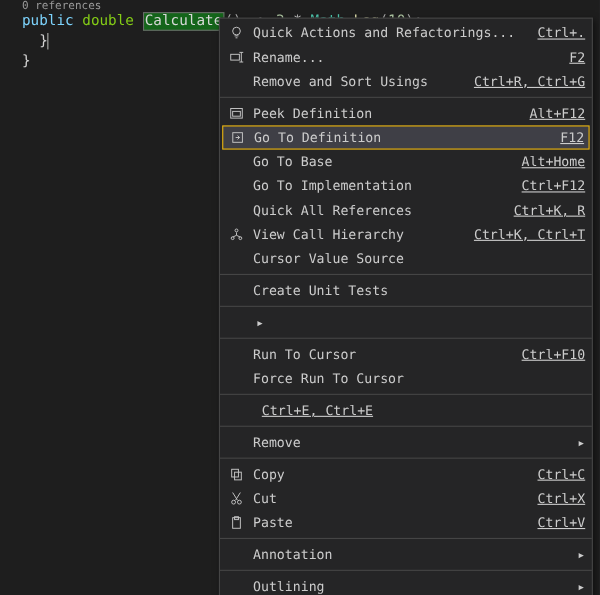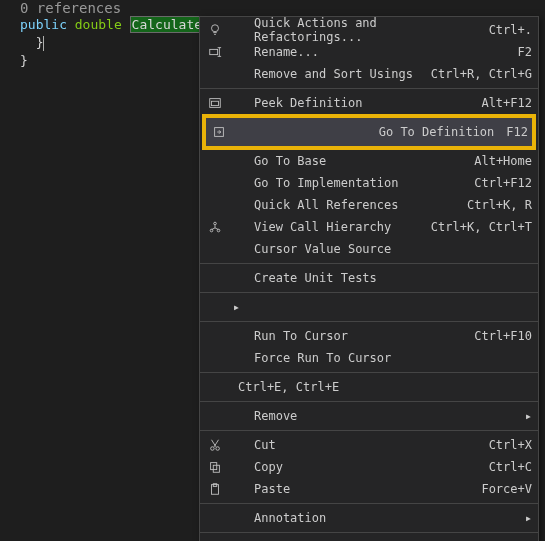--- a/index.html
+++ b/index.html
@@ -8,21 +8,21 @@
     font-family: "Segoe UI", Consolas, monospace;
     font-size: 13px;
     color: #d4d4d4;
     width: 545px;
     height: 541px;
     overflow: hidden;
     position: relative;
   }
   .codelens {
     color: #999999;
-    font-size: 14px;
+    font-size: 10px;
     padding-left: 20px;
   }
   .code-line {
     font-family: Consolas, monospace;
     font-size: 13px;
     padding-left: 20px;
     white-space: pre;
     line-height: 18px;
   }
   .kw-public { color: #7dd3fc; }
@@ -53,36 +53,35 @@
     font-size: 12px;
   }
   .menu-item {
     display: flex;
     align-items: center;
     height: 22px;
     padding: 0 6px 0 4px;
   }
   .menu-item.highlighted {
     background: #3f3f46;
-    border: 4px solid #eab308;
+    border: 1px solid #eab308;
     margin: 0 2px;
     padding: 0 4px 0 2px;
-    height: 36px;
-    text-align: right;
+    height: 22px;
   }
   .menu-icon {
     width: 22px;
     display: flex;
     align-items: center;
     justify-content: center;
     flex-shrink: 0;
     color: #c5c5c5;
   }
-  .menu-label { flex: 1; padding-left: 4px; margin-left: 24px; }
-  .menu-shortcut { color: #cccccc; padding-left: 12px; flex-shrink: 0; }
+  .menu-label { flex: 1; padding-left: 4px; }
+  .menu-shortcut { color: #cccccc; padding-left: 12px; flex-shrink: 0; text-decoration: underline; }
   .menu-submenu-arrow {
     width: 14px;
     text-align: right;
     flex-shrink: 0;
     color: #cccccc;
   }
   .menu-sep {
     height: 1px;
     background: #454545;
     margin: 3px 0;
@@ -203,47 +202,47 @@
     <div class="menu-sep"></div>
     <div class="menu-item">
       <span class="menu-icon"></span>
       <span class="menu-label">Remove</span>
       <span class="menu-submenu-arrow">▸</span>
     </div>
     <div class="menu-sep"></div>
     <div class="menu-item">
       <span class="menu-icon">
         <svg width="14" height="14" viewBox="0 0 16 16" fill="none" stroke="#c5c5c5" stroke-width="1">
+          <rect x="3" y="3" width="7" height="8"></rect>
+          <rect x="6" y="6" width="7" height="8"></rect>
+        </svg>
+      </span>
+      <span class="menu-label">Copy</span>
+      <span class="menu-shortcut">Ctrl+C</span>
+    </div>
+    <div class="menu-item">
+      <span class="menu-icon">
+        <svg width="14" height="14" viewBox="0 0 16 16" fill="none" stroke="#c5c5c5" stroke-width="1">
           <circle cx="5" cy="12" r="2"></circle>
           <circle cx="11" cy="12" r="2"></circle>
           <path d="M7 10L12 2M9 10L4 2"></path>
         </svg>
       </span>
       <span class="menu-label">Cut</span>
       <span class="menu-shortcut">Ctrl+X</span>
     </div>
     <div class="menu-item">
       <span class="menu-icon">
         <svg width="14" height="14" viewBox="0 0 16 16" fill="none" stroke="#c5c5c5" stroke-width="1">
-          <rect x="3" y="3" width="7" height="8"></rect>
-          <rect x="6" y="6" width="7" height="8"></rect>
-        </svg>
-      </span>
-      <span class="menu-label">Copy</span>
-      <span class="menu-shortcut">Ctrl+C</span>
-    </div>
-    <div class="menu-item">
-      <span class="menu-icon">
-        <svg width="14" height="14" viewBox="0 0 16 16" fill="none" stroke="#c5c5c5" stroke-width="1">
           <rect x="4" y="3" width="8" height="11"></rect>
           <rect x="6" y="2" width="4" height="3"></rect>
         </svg>
       </span>
       <span class="menu-label">Paste</span>
-      <span class="menu-shortcut">Force+V</span>
+      <span class="menu-shortcut">Ctrl+V</span>
     </div>
     <div class="menu-sep"></div>
     <div class="menu-item">
       <span class="menu-icon"></span>
       <span class="menu-label">Annotation</span>
       <span class="menu-submenu-arrow">▸</span>
     </div>
     <div class="menu-sep"></div>
     <div class="menu-item">
       <span class="menu-icon"></span>

